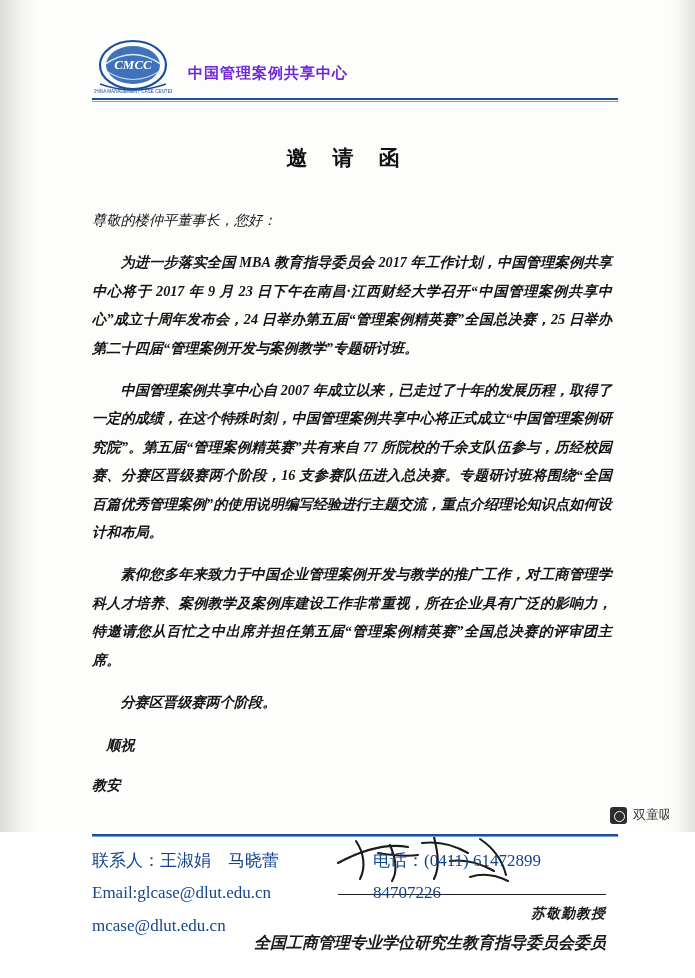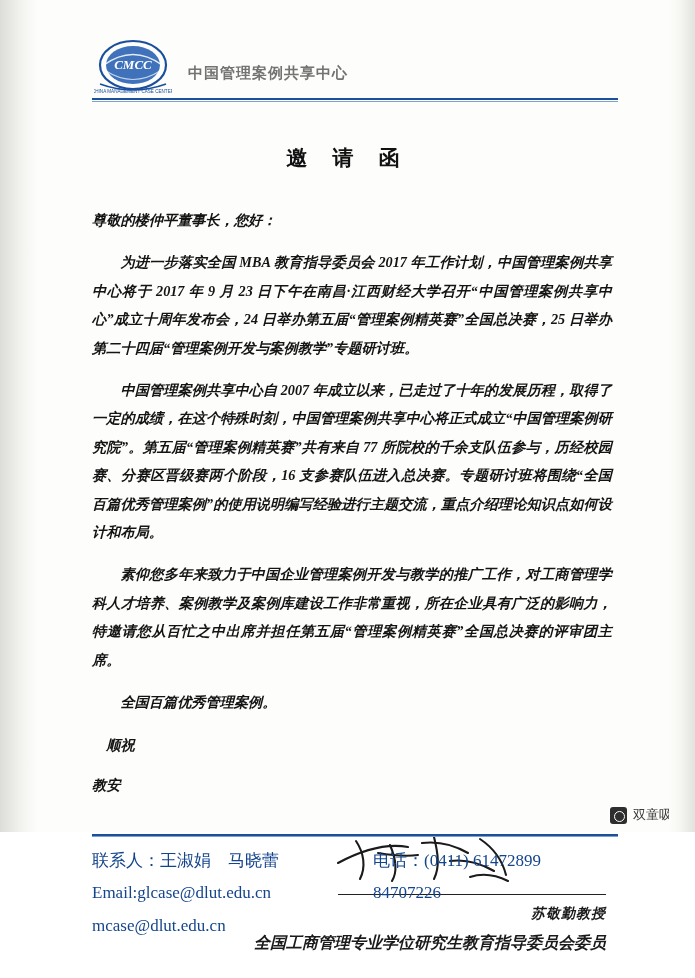--- a/index.html
+++ b/index.html
@@ -59,21 +59,21 @@
     height: 58px;
   }
   .logo svg { display:block; }
   .org-name {
     position: absolute;
     left: 140px;
     top: 44px;
     font-size: 15px;
     font-weight: bold;
     letter-spacing: 1px;
-    color: #737373;
+    color: #6d28d9;
     font-family: "Liberation Serif", "DejaVu Serif", serif;
   }
   .header-rule {
     position: absolute;
     left: 44px;
     right: 30px;
     top: 78px;
     height: 2px;
     background: #1c4f9c;
   }
@@ -99,21 +99,21 @@
   .content {
     margin-top: 34px;
     padding-left: 44px;
     padding-right: 36px;
     font-size: 14.2px;
     line-height: 2.0;
     text-align: justify;
     color: #141414;
   }
   .salutation {
-    font-weight: bold;
+    font-weight: normal;
     font-style: italic;
     margin-bottom: 14px;
   }
   .para {
     text-indent: 2em;
     margin: 10px 0 14px 0;
     font-weight: bold;
     font-style: italic;
   }
   .para-plain {
@@ -239,21 +239,21 @@
     </div>
 
     <div class="doc-title">邀 请 函</div>
 
     <div class="content">
       <div class="salutation">尊敬的楼仲平董事长，您好：</div>
 
       <p class="para">为进一步落实全国 MBA 教育指导委员会 2017 年工作计划，中国管理案例共享中心将于 2017 年 9 月 23 日下午在南昌·江西财经大学召开“中国管理案例共享中心”成立十周年发布会，24 日举办第五届“管理案例精英赛”全国总决赛，25 日举办第二十四届“管理案例开发与案例教学”专题研讨班。</p>
       <p class="para">中国管理案例共享中心自 2007 年成立以来，已走过了十年的发展历程，取得了一定的成绩，在这个特殊时刻，中国管理案例共享中心将正式成立“中国管理案例研究院”。第五届“管理案例精英赛”共有来自 77 所院校的千余支队伍参与，历经校园赛、分赛区晋级赛两个阶段，16 支参赛队伍进入总决赛。专题研讨班将围绕“全国百篇优秀管理案例”的使用说明编写经验进行主题交流，重点介绍理论知识点如何设计和布局。</p>
       <p class="para">素仰您多年来致力于中国企业管理案例开发与教学的推广工作，对工商管理学科人才培养、案例教学及案例库建设工作非常重视，所在企业具有广泛的影响力，特邀请您从百忙之中出席并担任第五届“管理案例精英赛”全国总决赛的评审团主席。</p>
-      <p class="para">全国百篇优秀管理案例。</p>
+      <p class="para">分赛区晋级赛两个阶段。</p>
 
       <p class="para-plain indent1">顺祝</p>
       <p class="para-plain">教安</p>
     </div>
 
     <div class="signature-block">
       <div class="sign-scribble">
         <svg width="190" height="56" viewBox="0 0 190 56">
           <g fill="none" stroke="#1b1b1b" stroke-width="2.1" stroke-linecap="round">
             <path d="M8 30 C34 16 56 10 78 14"></path>

